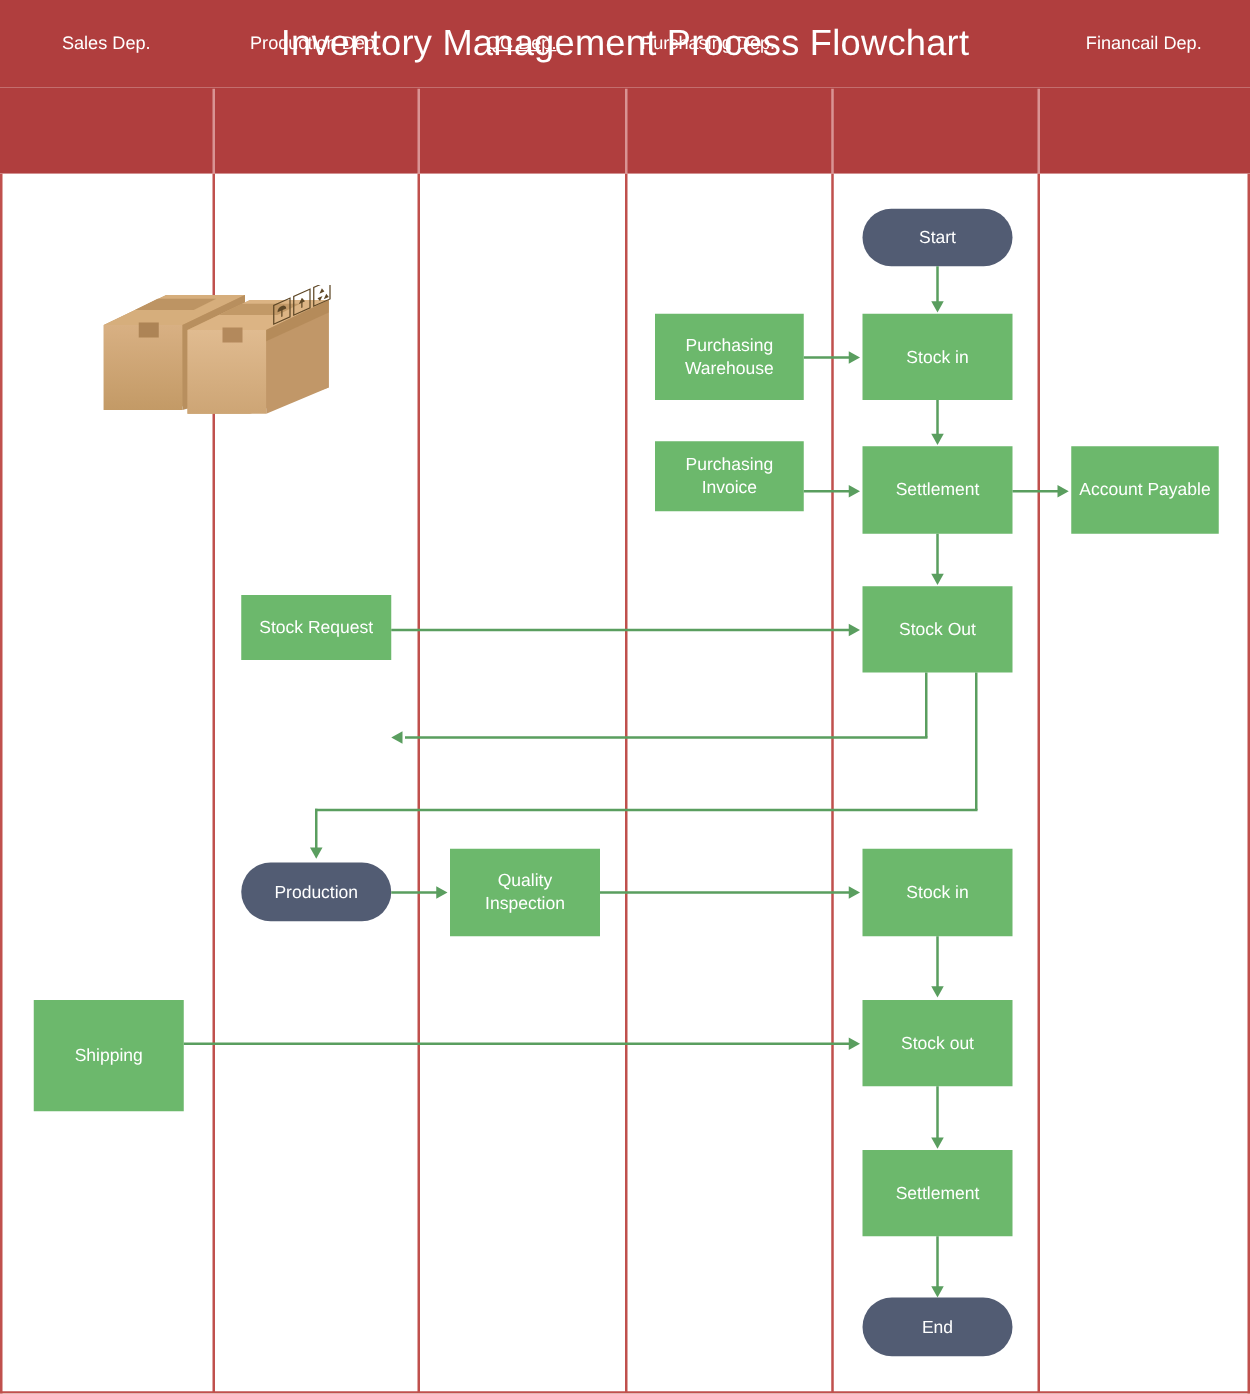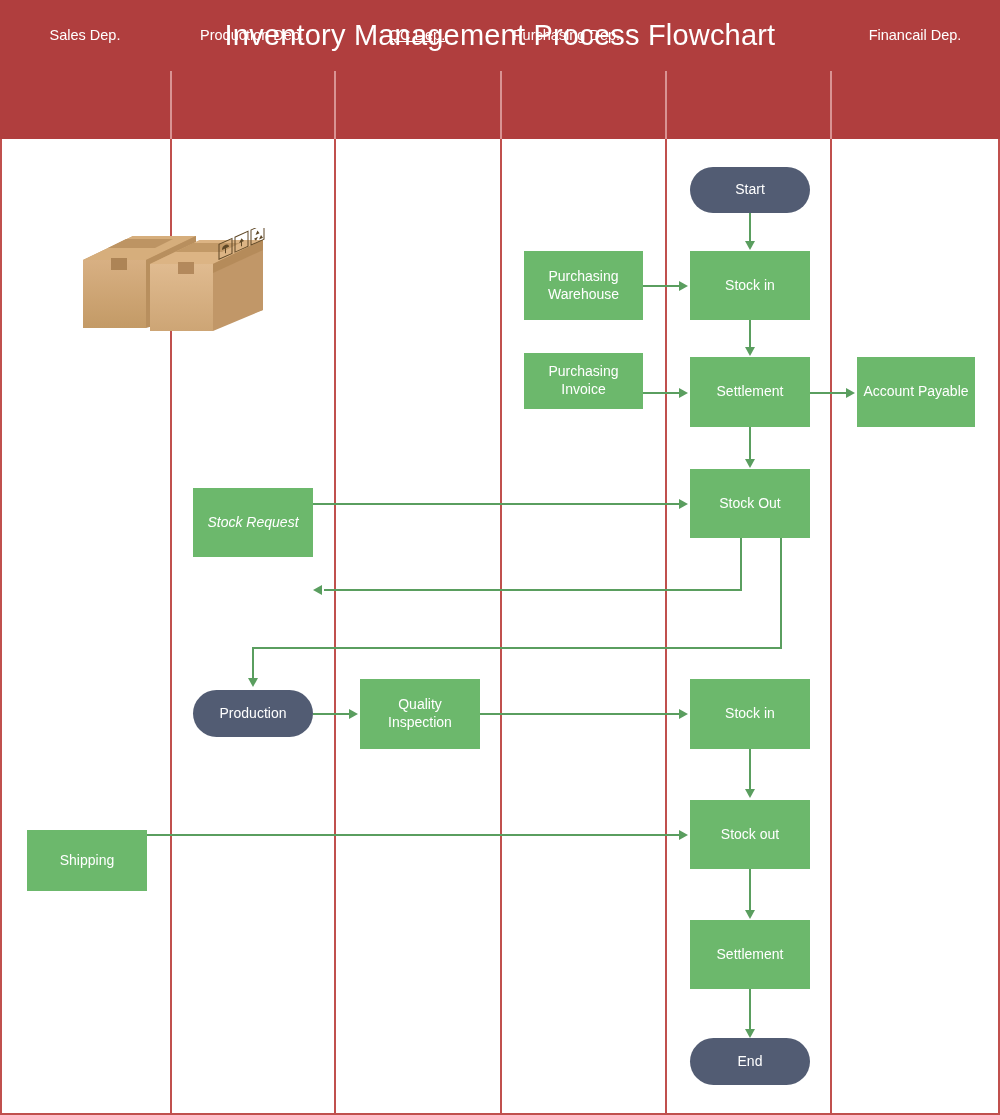--- a/index.html
+++ b/index.html
@@ -253,42 +253,42 @@
   </div>
 
   <div class="node process" style="left:690px; top:357px; width:120px; height:70px;">
     <span>Settlement</span>
   </div>
 
   <div class="node process" style="left:857px; top:357px; width:118px; height:70px;">
     <span>Account Payable</span>
   </div>
 
-  <div class="node process" style="left:193px; top:488px; width:120px; height:69px;font-style:italic;">
+  <div class="node process" style="left:193px; top:476px; width:120px; height:52px;">
     <span>Stock Request</span>
   </div>
 
   <div class="node process" style="left:690px; top:469px; width:120px; height:69px;">
     <span>Stock Out</span>
   </div>
 
 
   <div class="node terminal" style="left:193px; top:690px; width:120px; height:47px;justify-content:center;">
     <span>Production</span>
   </div>
 
   <div class="node process" style="left:360px; top:679px; width:120px; height:70px;">
     <span>Quality Inspection</span>
   </div>
 
   <div class="node process" style="left:690px; top:679px; width:120px; height:70px;">
     <span>Stock in</span>
   </div>
 
-  <div class="node process" style="left:27px; top:800px; width:120px; height:61px;margin-top:30px;">
+  <div class="node process" style="left:27px; top:800px; width:120px; height:89px;">
     <span>Shipping</span>
   </div>
 
   <div class="node process" style="left:690px; top:800px; width:120px; height:69px;">
     <span>Stock out</span>
   </div>
 
   <div class="node process" style="left:690px; top:920px; width:120px; height:69px;">
     <span>Settlement</span>
   </div>

